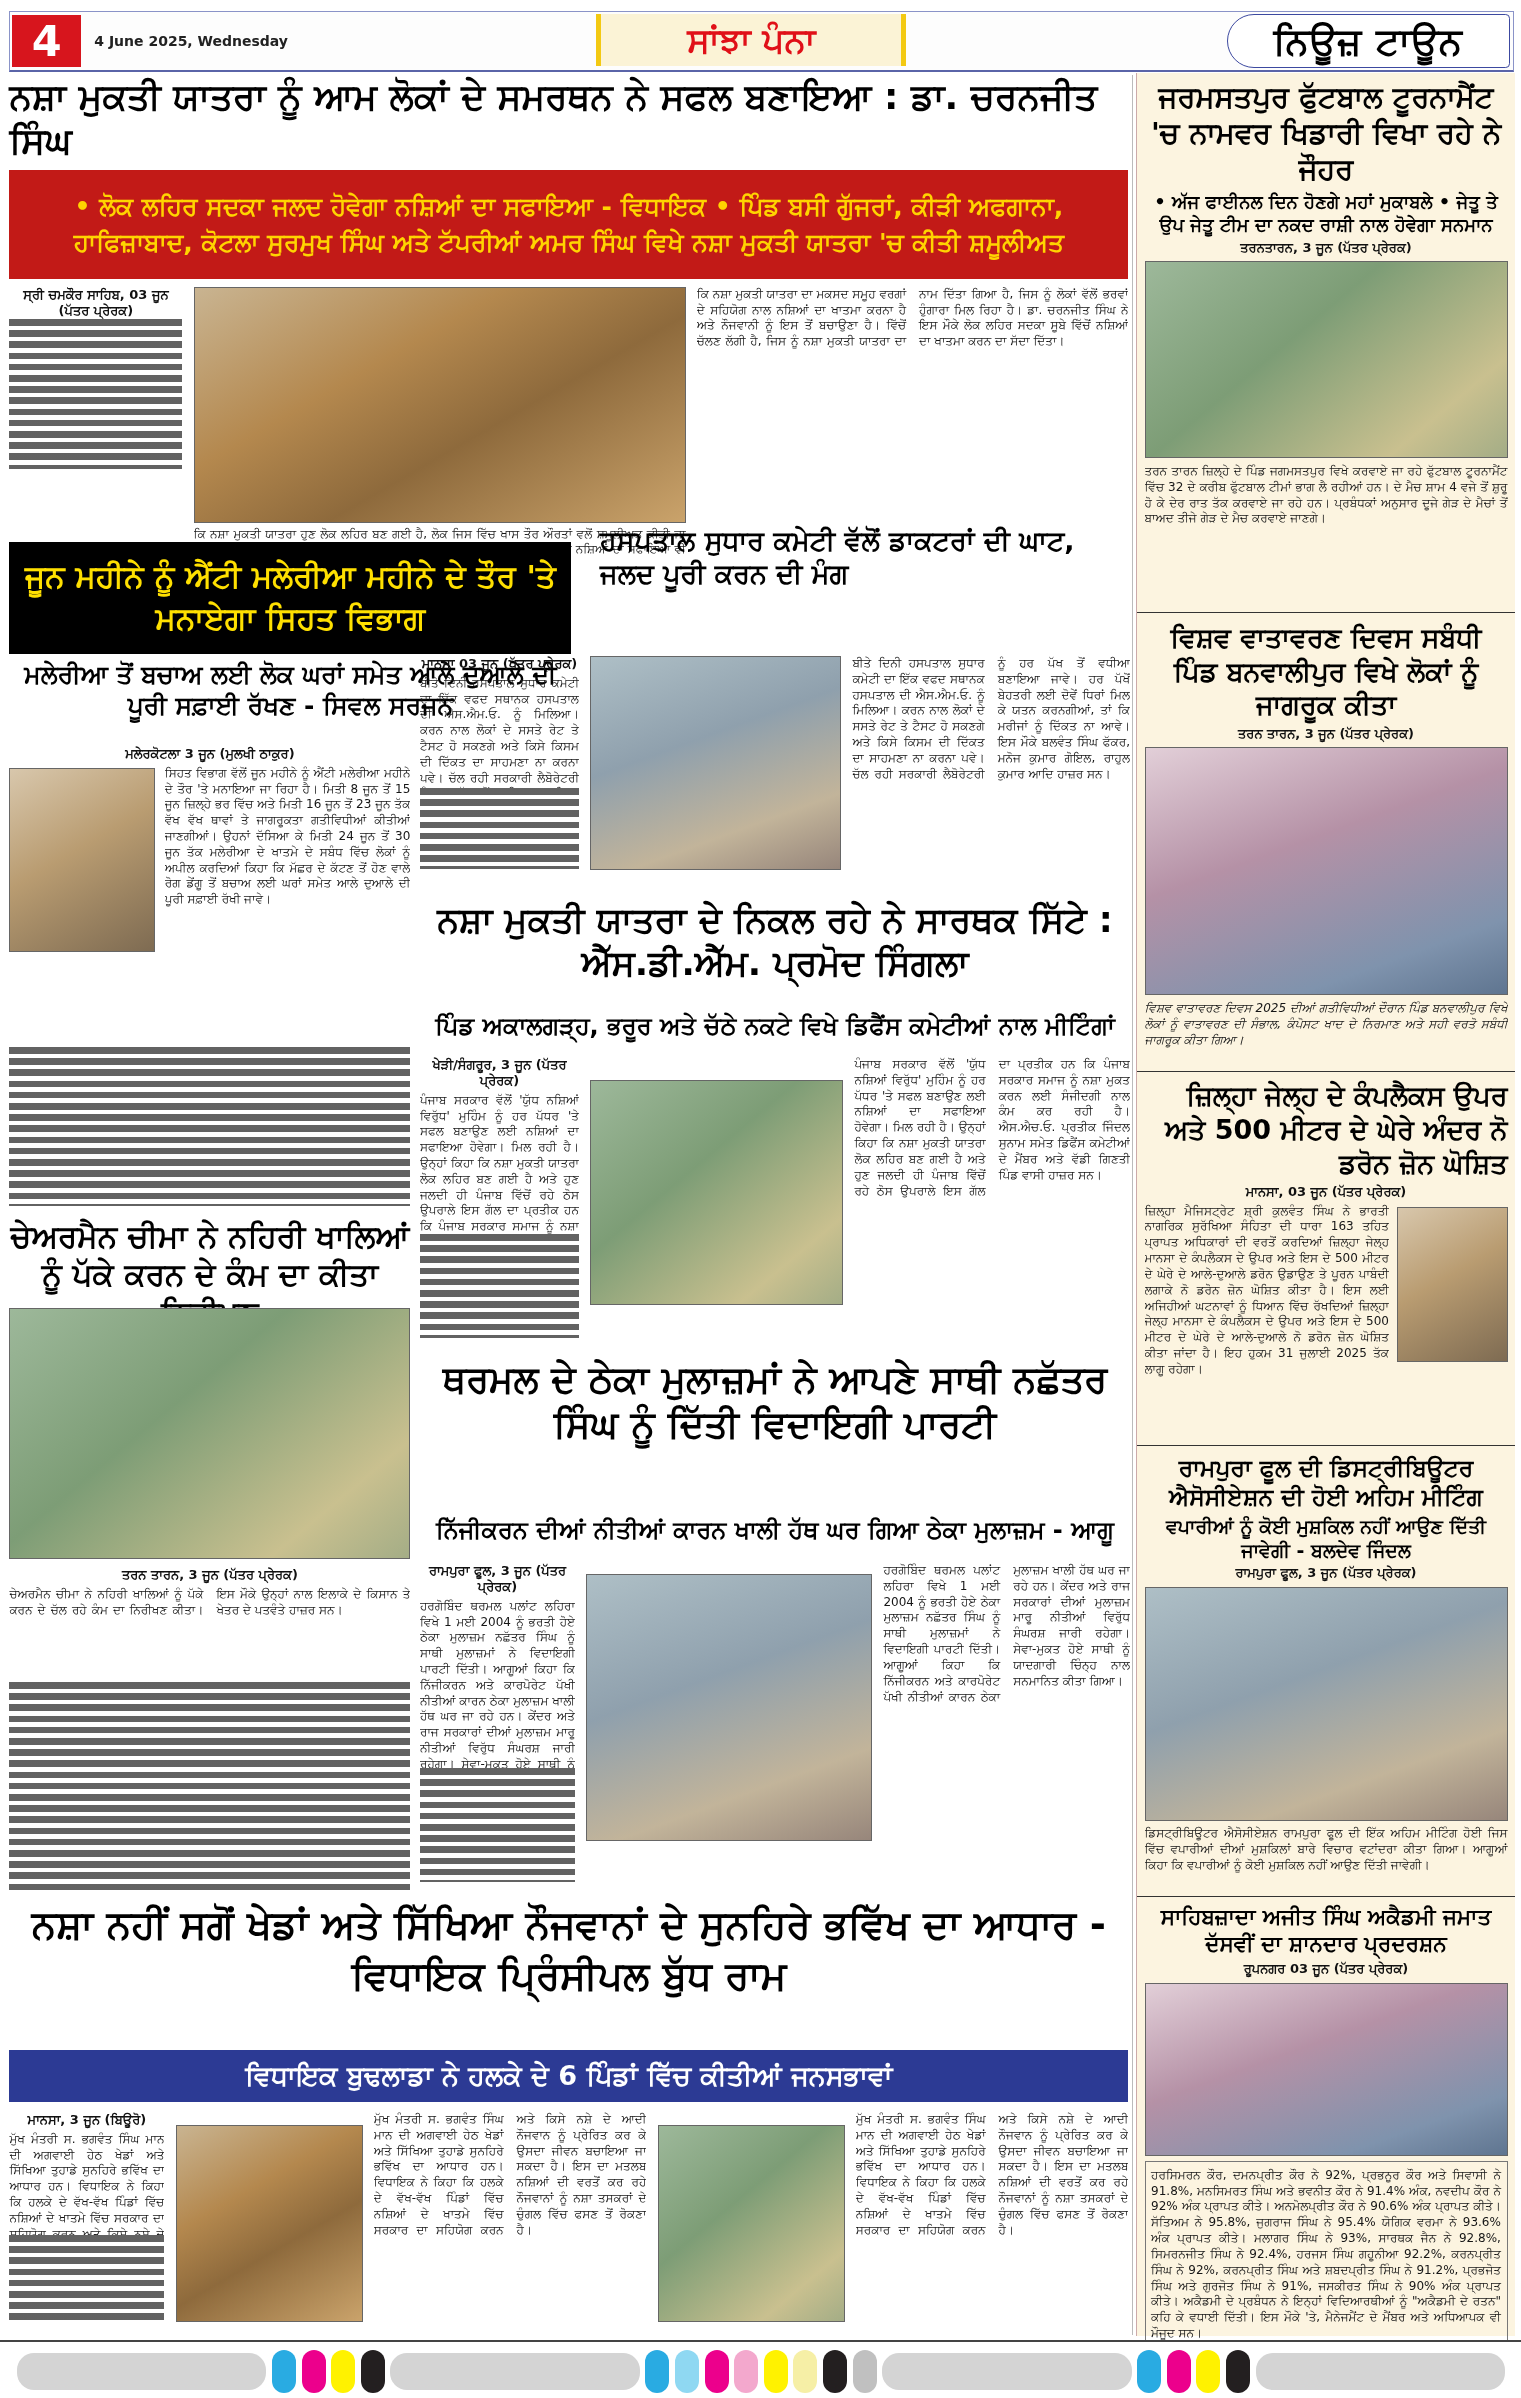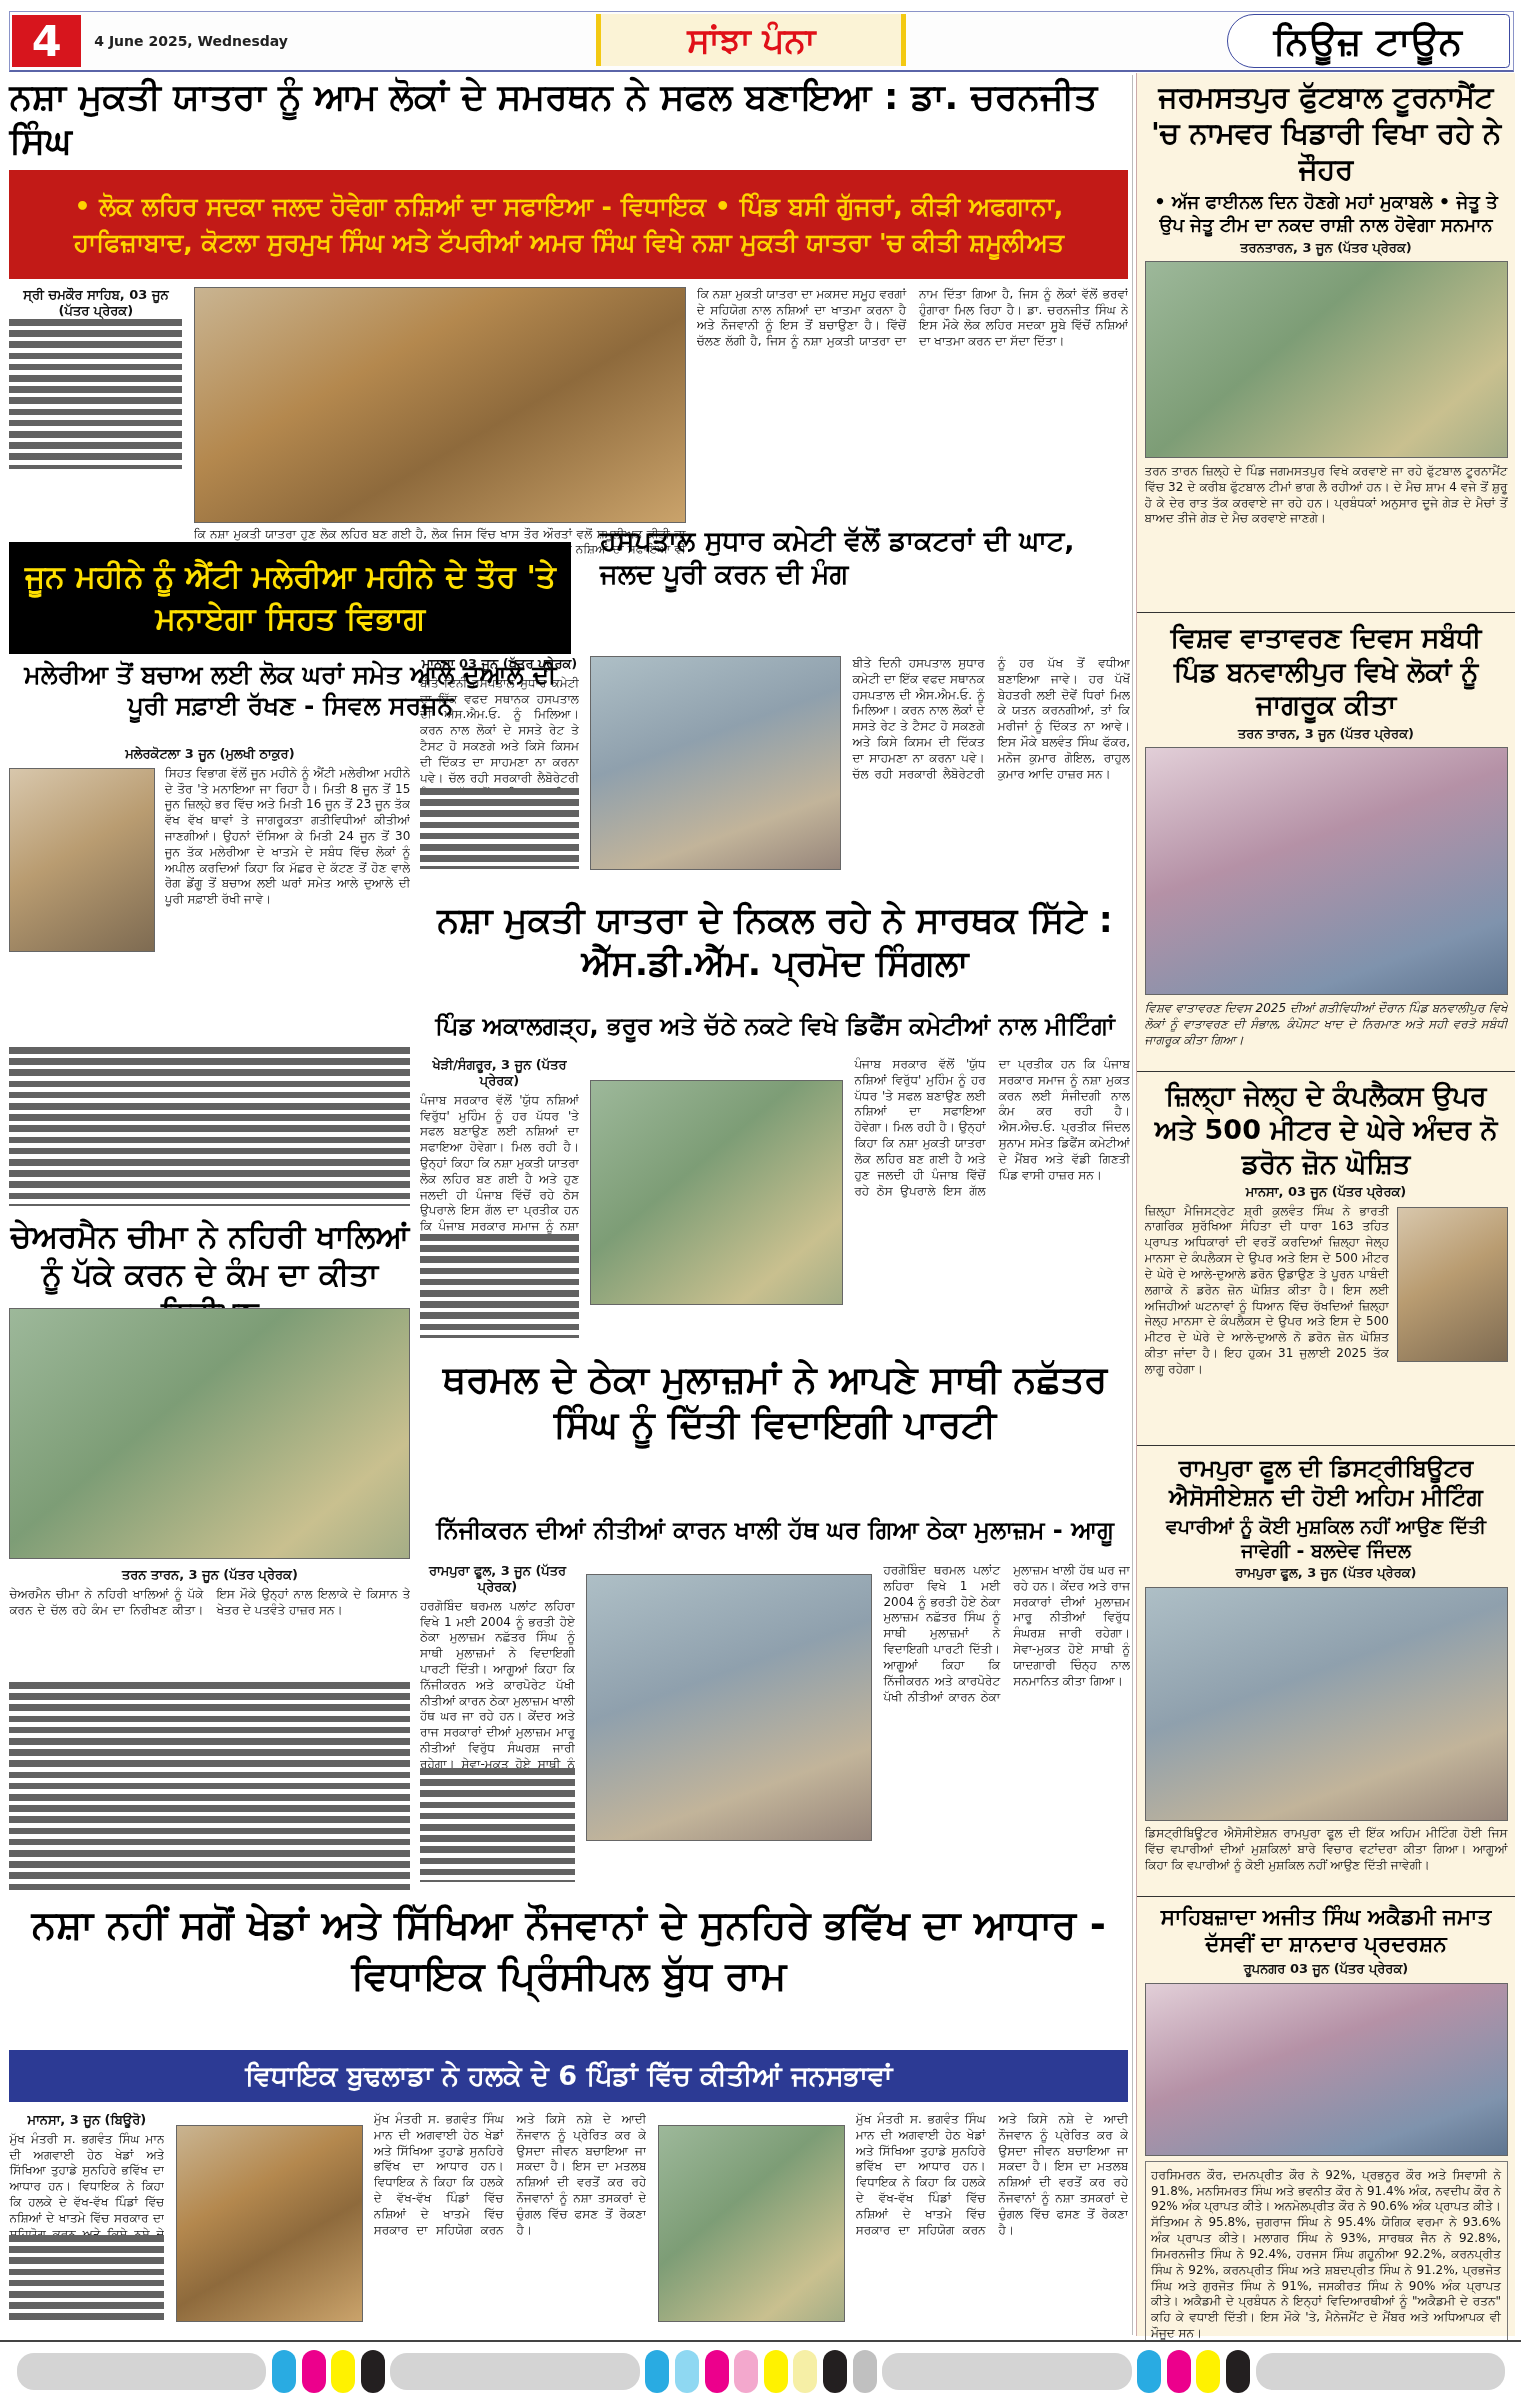--- a/index.html
+++ b/index.html
@@ -185,21 +185,21 @@
 
     <section>
       <div class="sb-h" style="font-size:27px;">ਵਿਸ਼ਵ ਵਾਤਾਵਰਣ ਦਿਵਸ ਸਬੰਧੀ ਪਿੰਡ ਬਨਵਾਲੀਪੁਰ ਵਿਖੇ ਲੋਕਾਂ ਨੂੰ ਜਾਗਰੂਕ ਕੀਤਾ</div>
       <div class="byline" style="margin-top:3.7px;">ਤਰਨ ਤਾਰਨ, 3 ਜੂਨ (ਪੱਤਰ ਪ੍ਰੇਰਕ)</div>
       <div class="photo ph-e" style="width:100%;height:248px;margin-top:5.6px;"></div>
       <div class="body-txt" style="margin-top:5.6px;height:62px;font-style:italic;">ਵਿਸ਼ਵ ਵਾਤਾਵਰਣ ਦਿਵਸ 2025 ਦੀਆਂ ਗਤੀਵਿਧੀਆਂ ਦੌਰਾਨ ਪਿੰਡ ਬਨਵਾਲੀਪੁਰ ਵਿਖੇ ਲੋਕਾਂ ਨੂੰ ਵਾਤਾਵਰਣ ਦੀ ਸੰਭਾਲ, ਕੰਪੋਸਟ ਖਾਦ ਦੇ ਨਿਰਮਾਣ ਅਤੇ ਸਹੀ ਵਰਤੋ ਸਬੰਧੀ ਜਾਗਰੂਕ ਕੀਤਾ ਗਿਆ।</div>
     </section>
     <div class="sb-div"></div>
 
     <section>
-      <div class="sb-h" style="font-size:27px;">ਜ਼ਿਲ੍ਹਾ ਜੇਲ੍ਹ ਦੇ ਕੰਪਲੈਕਸ ਉਪਰ ਅਤੇ 500 ਮੀਟਰ ਦੇ ਘੇਰੇ ਅੰਦਰ ਨੋ ਡਰੋਨ ਜ਼ੋਨ ਘੋਸ਼ਿਤ</div>
+      <div class="sb-h" style="font-size:27px;text-align:right;">ਜ਼ਿਲ੍ਹਾ ਜੇਲ੍ਹ ਦੇ ਕੰਪਲੈਕਸ ਉਪਰ ਅਤੇ 500 ਮੀਟਰ ਦੇ ਘੇਰੇ ਅੰਦਰ ਨੋ ਡਰੋਨ ਜ਼ੋਨ ਘੋਸ਼ਿਤ</div>
       <div class="byline" style="margin-top:3.7px;">ਮਾਨਸਾ, 03 ਜੂਨ (ਪੱਤਰ ਪ੍ਰੇਰਕ)</div>
       <div style="margin-top:3.7px;">
         <div class="photo ph-d" style="float:right;width:111px;height:155px;margin:3.7px 0 3.7px 7.5px;"></div>
         <div class="body-txt" style="height:234px;">ਜ਼ਿਲ੍ਹਾ ਮੈਜਿਸਟ੍ਰੇਟ ਸ਼੍ਰੀ ਕੁਲਵੰਤ ਸਿੰਘ ਨੇ ਭਾਰਤੀ ਨਾਗਰਿਕ ਸੁਰੱਖਿਆ ਸੰਹਿਤਾ ਦੀ ਧਾਰਾ 163 ਤਹਿਤ ਪ੍ਰਾਪਤ ਅਧਿਕਾਰਾਂ ਦੀ ਵਰਤੋਂ ਕਰਦਿਆਂ ਜ਼ਿਲ੍ਹਾ ਜੇਲ੍ਹ ਮਾਨਸਾ ਦੇ ਕੰਪਲੈਕਸ ਦੇ ਉਪਰ ਅਤੇ ਇਸ ਦੇ 500 ਮੀਟਰ ਦੇ ਘੇਰੇ ਦੇ ਆਲੇ-ਦੁਆਲੇ ਡਰੋਨ ਉਡਾਉਣ ਤੇ ਪੂਰਨ ਪਾਬੰਦੀ ਲਗਾਕੇ ਨੋ ਡਰੋਨ ਜ਼ੋਨ ਘੋਸ਼ਿਤ ਕੀਤਾ ਹੈ। ਇਸ ਲਈ ਅਜਿਹੀਆਂ ਘਟਨਾਵਾਂ ਨੂੰ ਧਿਆਨ ਵਿੱਚ ਰੱਖਦਿਆਂ ਜ਼ਿਲ੍ਹਾ ਜੇਲ੍ਹ ਮਾਨਸਾ ਦੇ ਕੰਪਲੈਕਸ ਦੇ ਉਪਰ ਅਤੇ ਇਸ ਦੇ 500 ਮੀਟਰ ਦੇ ਘੇਰੇ ਦੇ ਆਲੇ-ਦੁਆਲੇ ਨੋ ਡਰੋਨ ਜ਼ੋਨ ਘੋਸ਼ਿਤ ਕੀਤਾ ਜਾਂਦਾ ਹੈ। ਇਹ ਹੁਕਮ 31 ਜੁਲਾਈ 2025 ਤੱਕ ਲਾਗੂ ਰਹੇਗਾ।</div>
       </div>
       <div style="clear:both;"></div>
     </section>
     <div class="sb-div"></div>
 
     <section>

